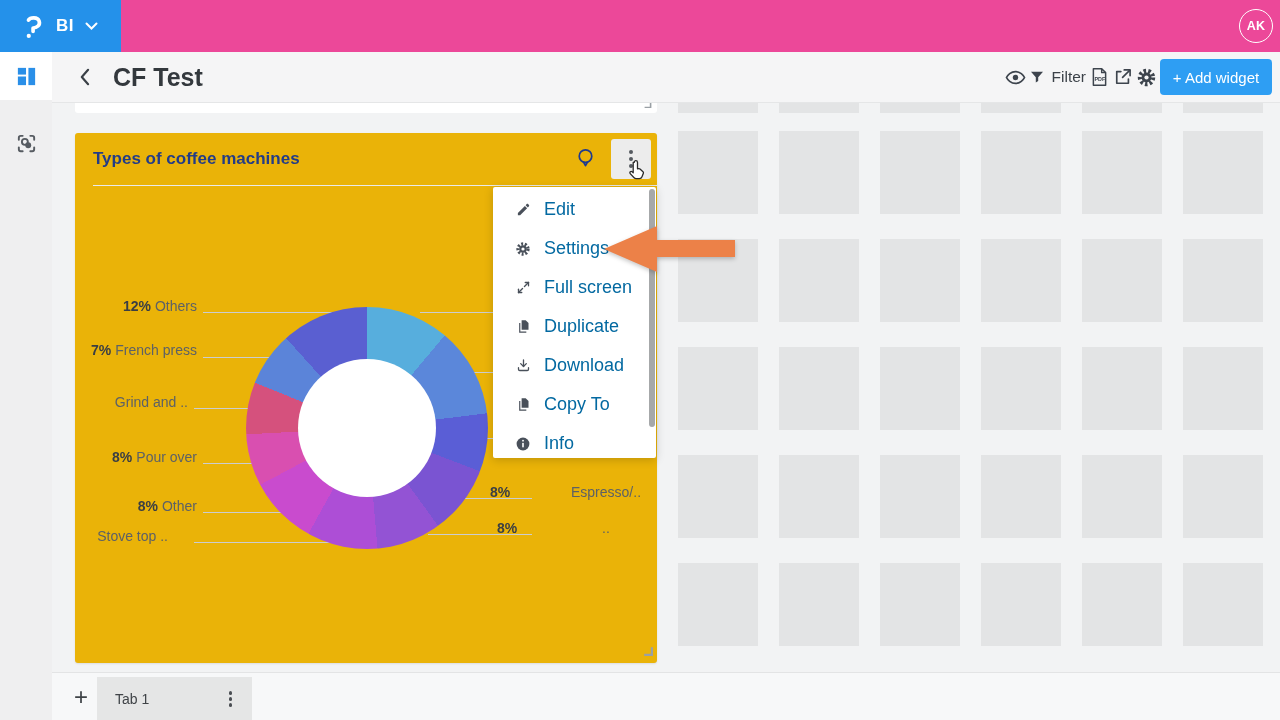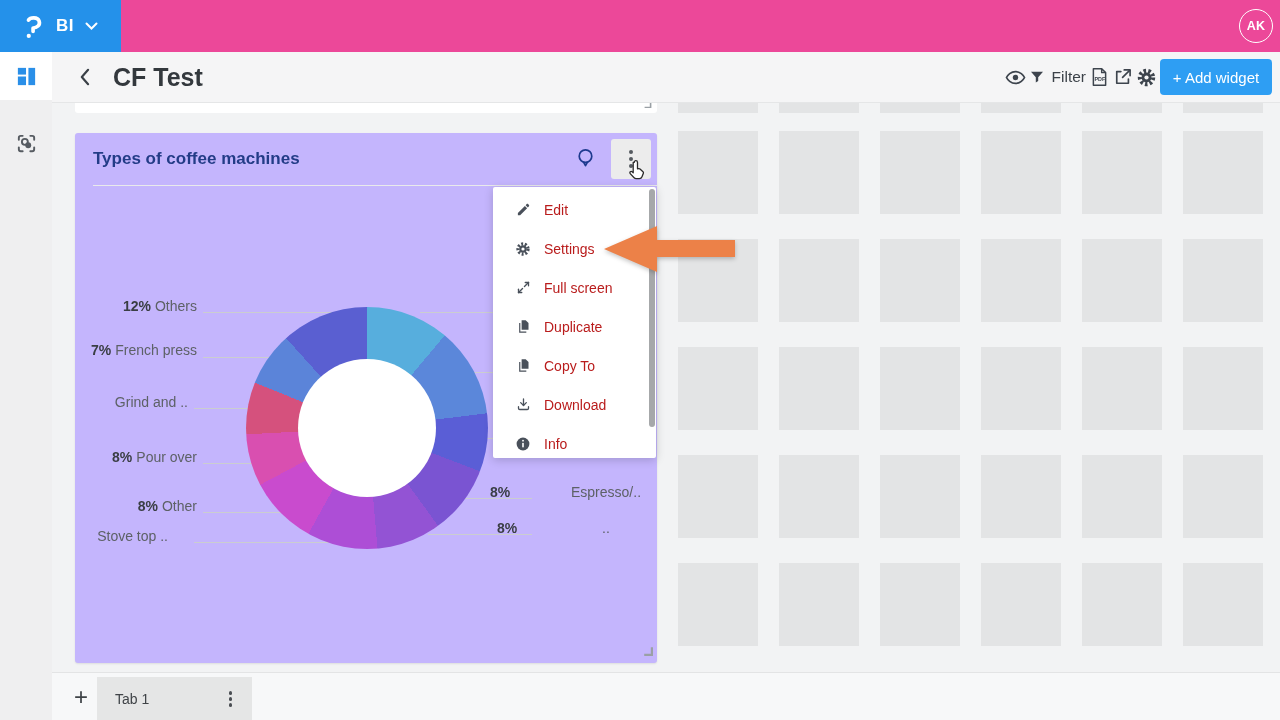--- a/index.html
+++ b/index.html
@@ -39,21 +39,21 @@
 
   .widget-sliver { position:absolute; left:23px; top:0; width:582px; height:10px; background:#fff;
                    border-radius:0 0 3px 3px; z-index:2; }
   .widget-sliver .corner { position:absolute; right:5px; bottom:1px; }
 
   .placeholder-grid { position:absolute; left:626px; top:0; width:586px; height:560px; z-index:1; }
   .pbox { position:absolute; width:80px; height:83px; background:#e3e4e5; }
   .pbox.sliver { top:0; height:10px; }
 
   
-  .widget-card { position:absolute; left:23px; top:30px; width:582px; height:530px; background:#c4b5fd;
+  .widget-card { position:absolute; left:23px; top:30px; width:582px; height:530px; background:#eab308;
                  border-radius:3px; box-shadow:0 1px 2px rgba(0,0,0,.09); z-index:2; }
   .widget-header { height:52px; margin:0 0 0 0; display:flex; align-items:center; padding:0 6px 0 18px; }
   .widget-header-line { position:absolute; left:18px; right:0; top:52px; height:1px; background:#e9eaeb; }
   .widget-title { font-size:17px; font-weight:700; color:#233c87; flex:1; }
   .bulb-btn { display:flex; align-items:center; margin-right:16px; cursor:pointer; }
   .kebab-btn { width:40px; height:40px; background:#ececec; border-radius:3px; display:flex; flex-direction:column;
                align-items:center; justify-content:center; gap:3px; cursor:pointer; }
   .kdot { width:4px; height:4px; border-radius:50%; background:#555a60; }
   .chart-area { position:absolute; inset:0; }
   .donut { position:absolute; left:171px; top:174px; width:242px; height:242px; border-radius:50%; }
@@ -62,21 +62,21 @@
   .plabel b { color:#3a3e44; font-weight:700; margin-right:4px; }
   .plabel b:empty { margin:0; }
   .lead { position:absolute; height:1px; background:#cbcdd0; }
   .widget-corner { position:absolute; right:4px; bottom:3px; }
 
   
   .context-menu { position:absolute; left:441px; top:84px; width:163px; height:271px; background:#fff;
                   border-radius:2px; box-shadow:0 2px 10px rgba(0,0,0,.18); z-index:5; padding-top:3px; }
   .menu-item { height:39px; display:flex; align-items:center; padding-left:22px; gap:13px; cursor:pointer; }
   .menu-item .mi-icon { width:16px; display:flex; justify-content:center; }
-  .menu-item .mi-label { font-size:14px; color:#b91c1c; }
+  .menu-item .mi-label { font-size:18px; color:#0369a1; }
   .menu-scrollbar { position:absolute; right:1px; top:2px; width:6px; height:238px; background:#a6a8aa; border-radius:3px; }
 
   
   .anno-arrow { position:absolute; z-index:6; filter:drop-shadow(0 2px 2px rgba(0,0,0,.22)); }
   .arrow-head { position:absolute; left:552px; top:123px; width:0; height:0;
                 border-top:23px solid transparent; border-bottom:23px solid transparent;
                 border-right:53px solid #ec8148; }
   .arrow-tail { position:absolute; left:603px; top:137px; width:80px; height:17px; background:#ec8148; }
 
   .cursor-hand { position:absolute; left:573px; top:56px; z-index:7; }
@@ -326,36 +326,36 @@
       <span class="mi-icon">
         <svg width="15" height="15" viewBox="0 0 24 24">
           <path d="M9 2h6.5L20 6.5V17H9z" fill="#49505a"></path>
           <path d="M6 6.5V21h10.5" fill="none" stroke="#49505a" stroke-width="1.9"></path>
         </svg>
       </span>
       <span class="mi-label">Duplicate</span>
     </div>
     <div class="menu-item">
       <span class="mi-icon">
-        <svg width="15" height="15" viewBox="0 0 24 24">
-          <path d="M9 2h6.5L20 6.5V17H9z" fill="#49505a"></path>
-          <path d="M6 6.5V21h10.5" fill="none" stroke="#49505a" stroke-width="1.9"></path>
-        </svg>
-      </span>
-      <span class="mi-label">Copy To</span>
-    </div>
-    <div class="menu-item">
-      <span class="mi-icon">
         <svg width="15" height="15" viewBox="0 0 24 24" fill="none" stroke="#49505a" stroke-width="2.1" stroke-linecap="round" stroke-linejoin="round">
           <path d="M12 3v10"></path>
             <path d="M7.5 9 L12 13.5 L16.5 9"></path>
           <path d="M4 15.5v2.5a2 2 0 0 0 2 2h12a2 2 0 0 0 2-2v-2.5"></path>
         </svg>
       </span>
       <span class="mi-label">Download</span>
+    </div>
+    <div class="menu-item">
+      <span class="mi-icon">
+        <svg width="15" height="15" viewBox="0 0 24 24">
+          <path d="M9 2h6.5L20 6.5V17H9z" fill="#49505a"></path>
+          <path d="M6 6.5V21h10.5" fill="none" stroke="#49505a" stroke-width="1.9"></path>
+        </svg>
+      </span>
+      <span class="mi-label">Copy To</span>
     </div>
     <div class="menu-item">
       <span class="mi-icon">
         <svg width="16" height="16" viewBox="0 0 24 24">
           <circle cx="12" cy="12" r="9.6" fill="#49505a"></circle>
           <rect x="10.8" y="10.2" width="2.4" height="7" rx="1.1" fill="#fff"></rect>
           <circle cx="12" cy="7" r="1.4" fill="#fff"></circle>
         </svg>
       </span>
       <span class="mi-label">Info</span>

